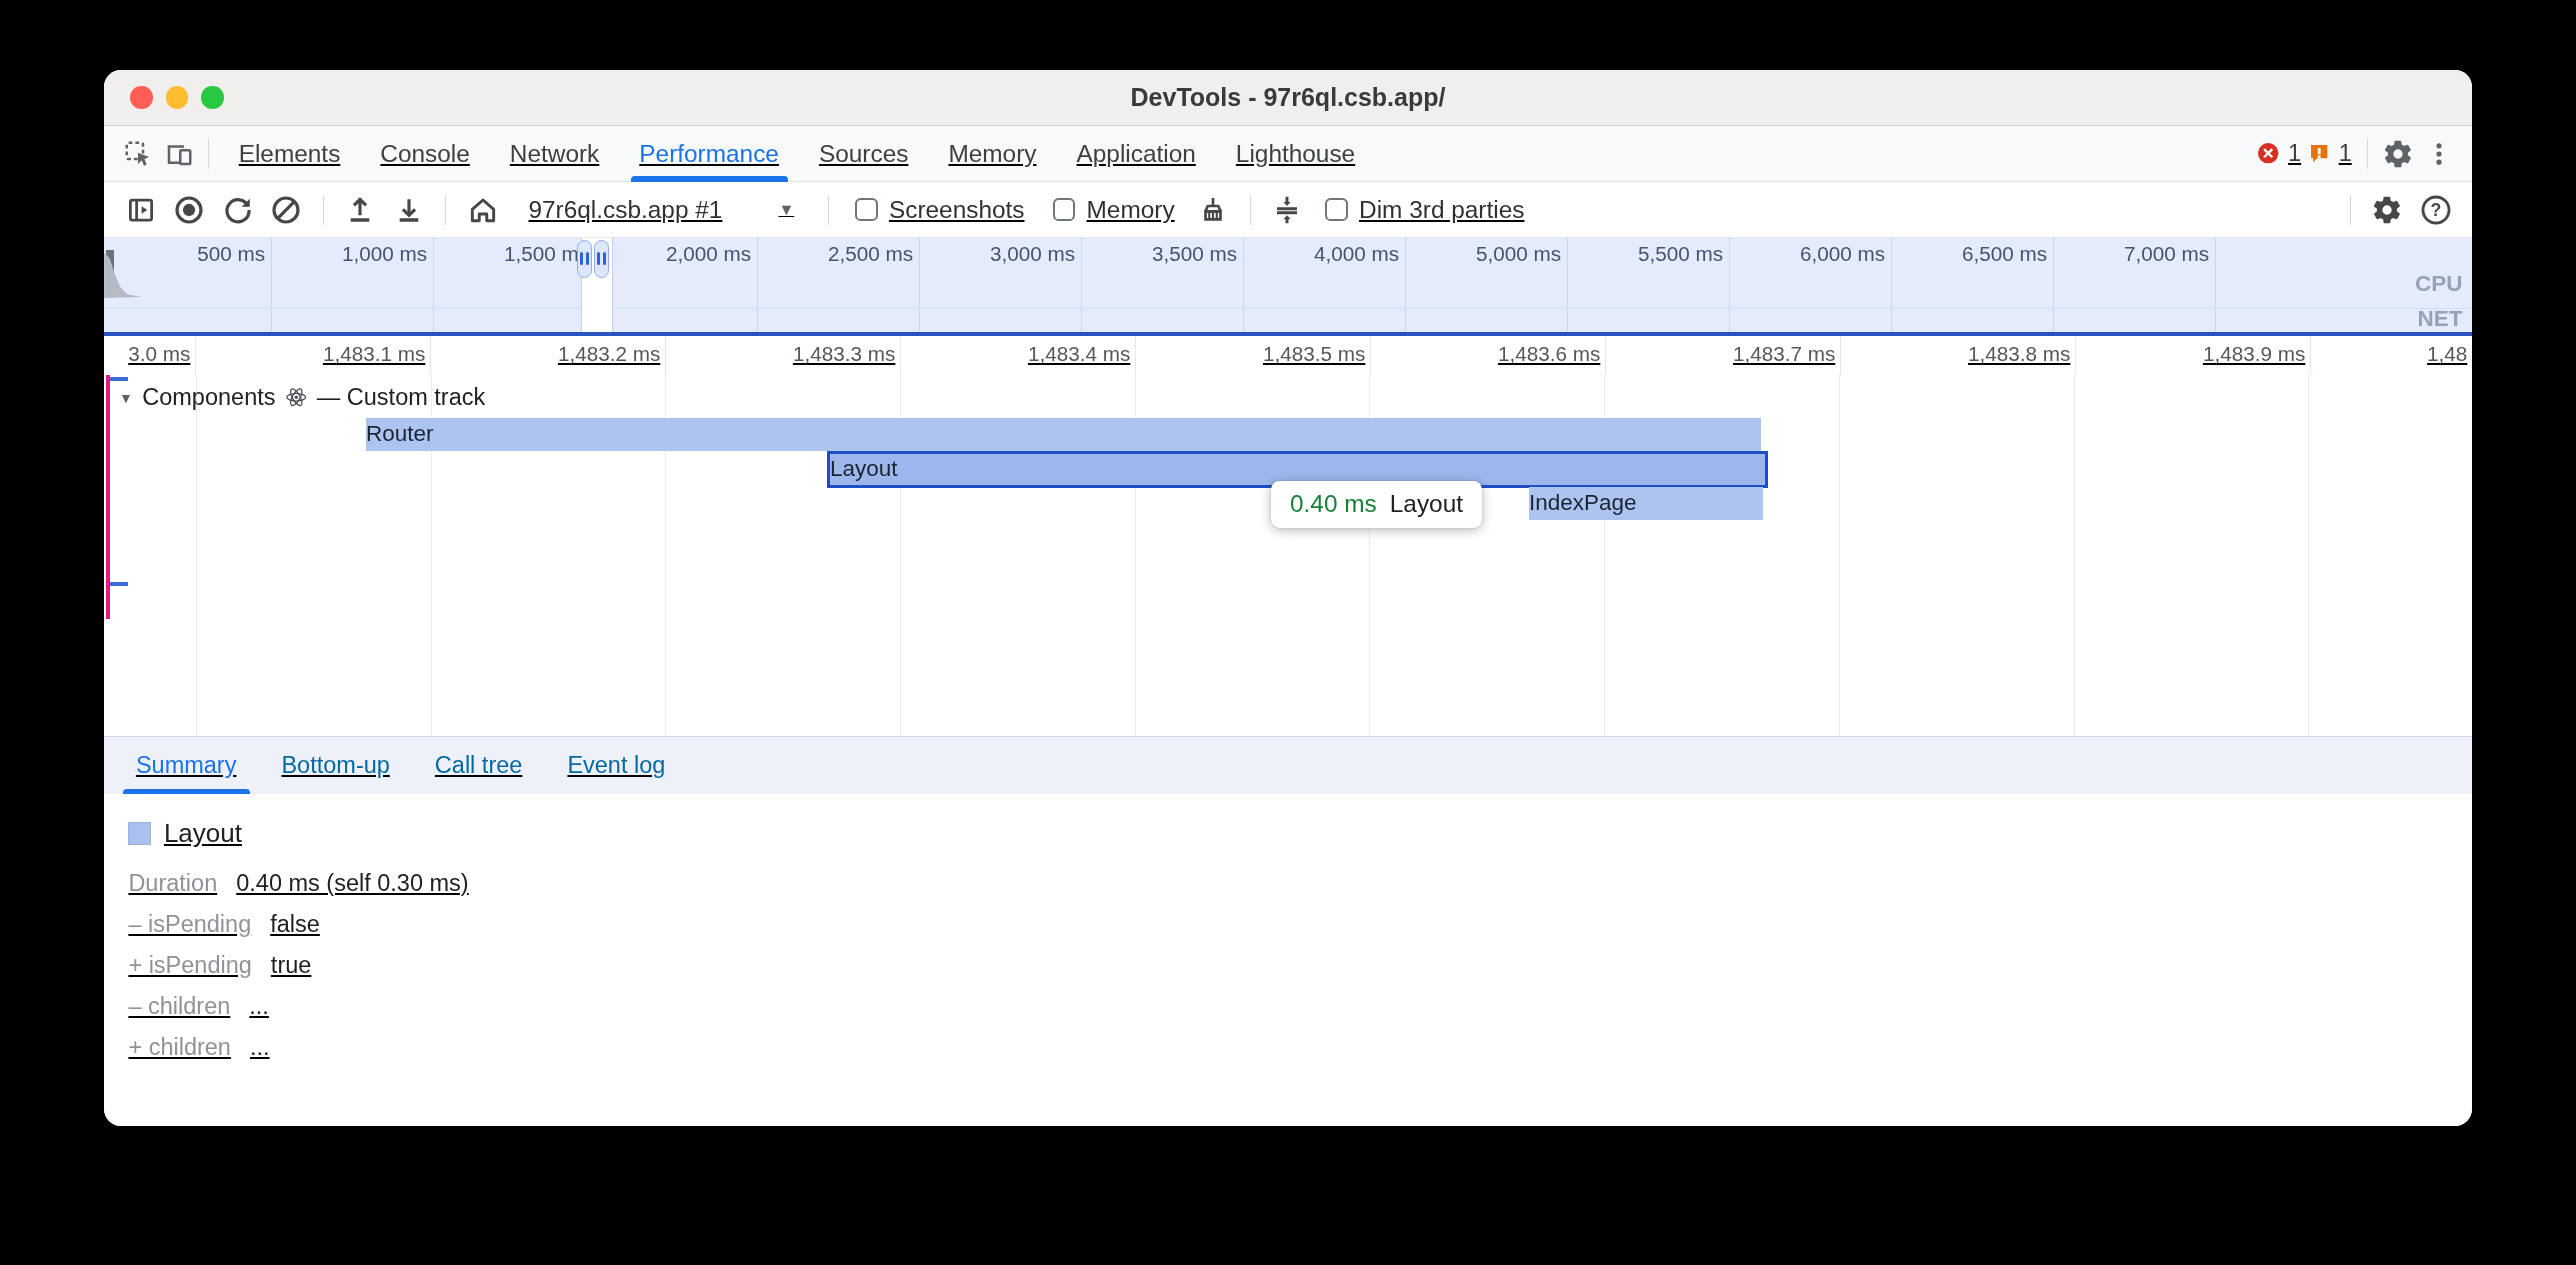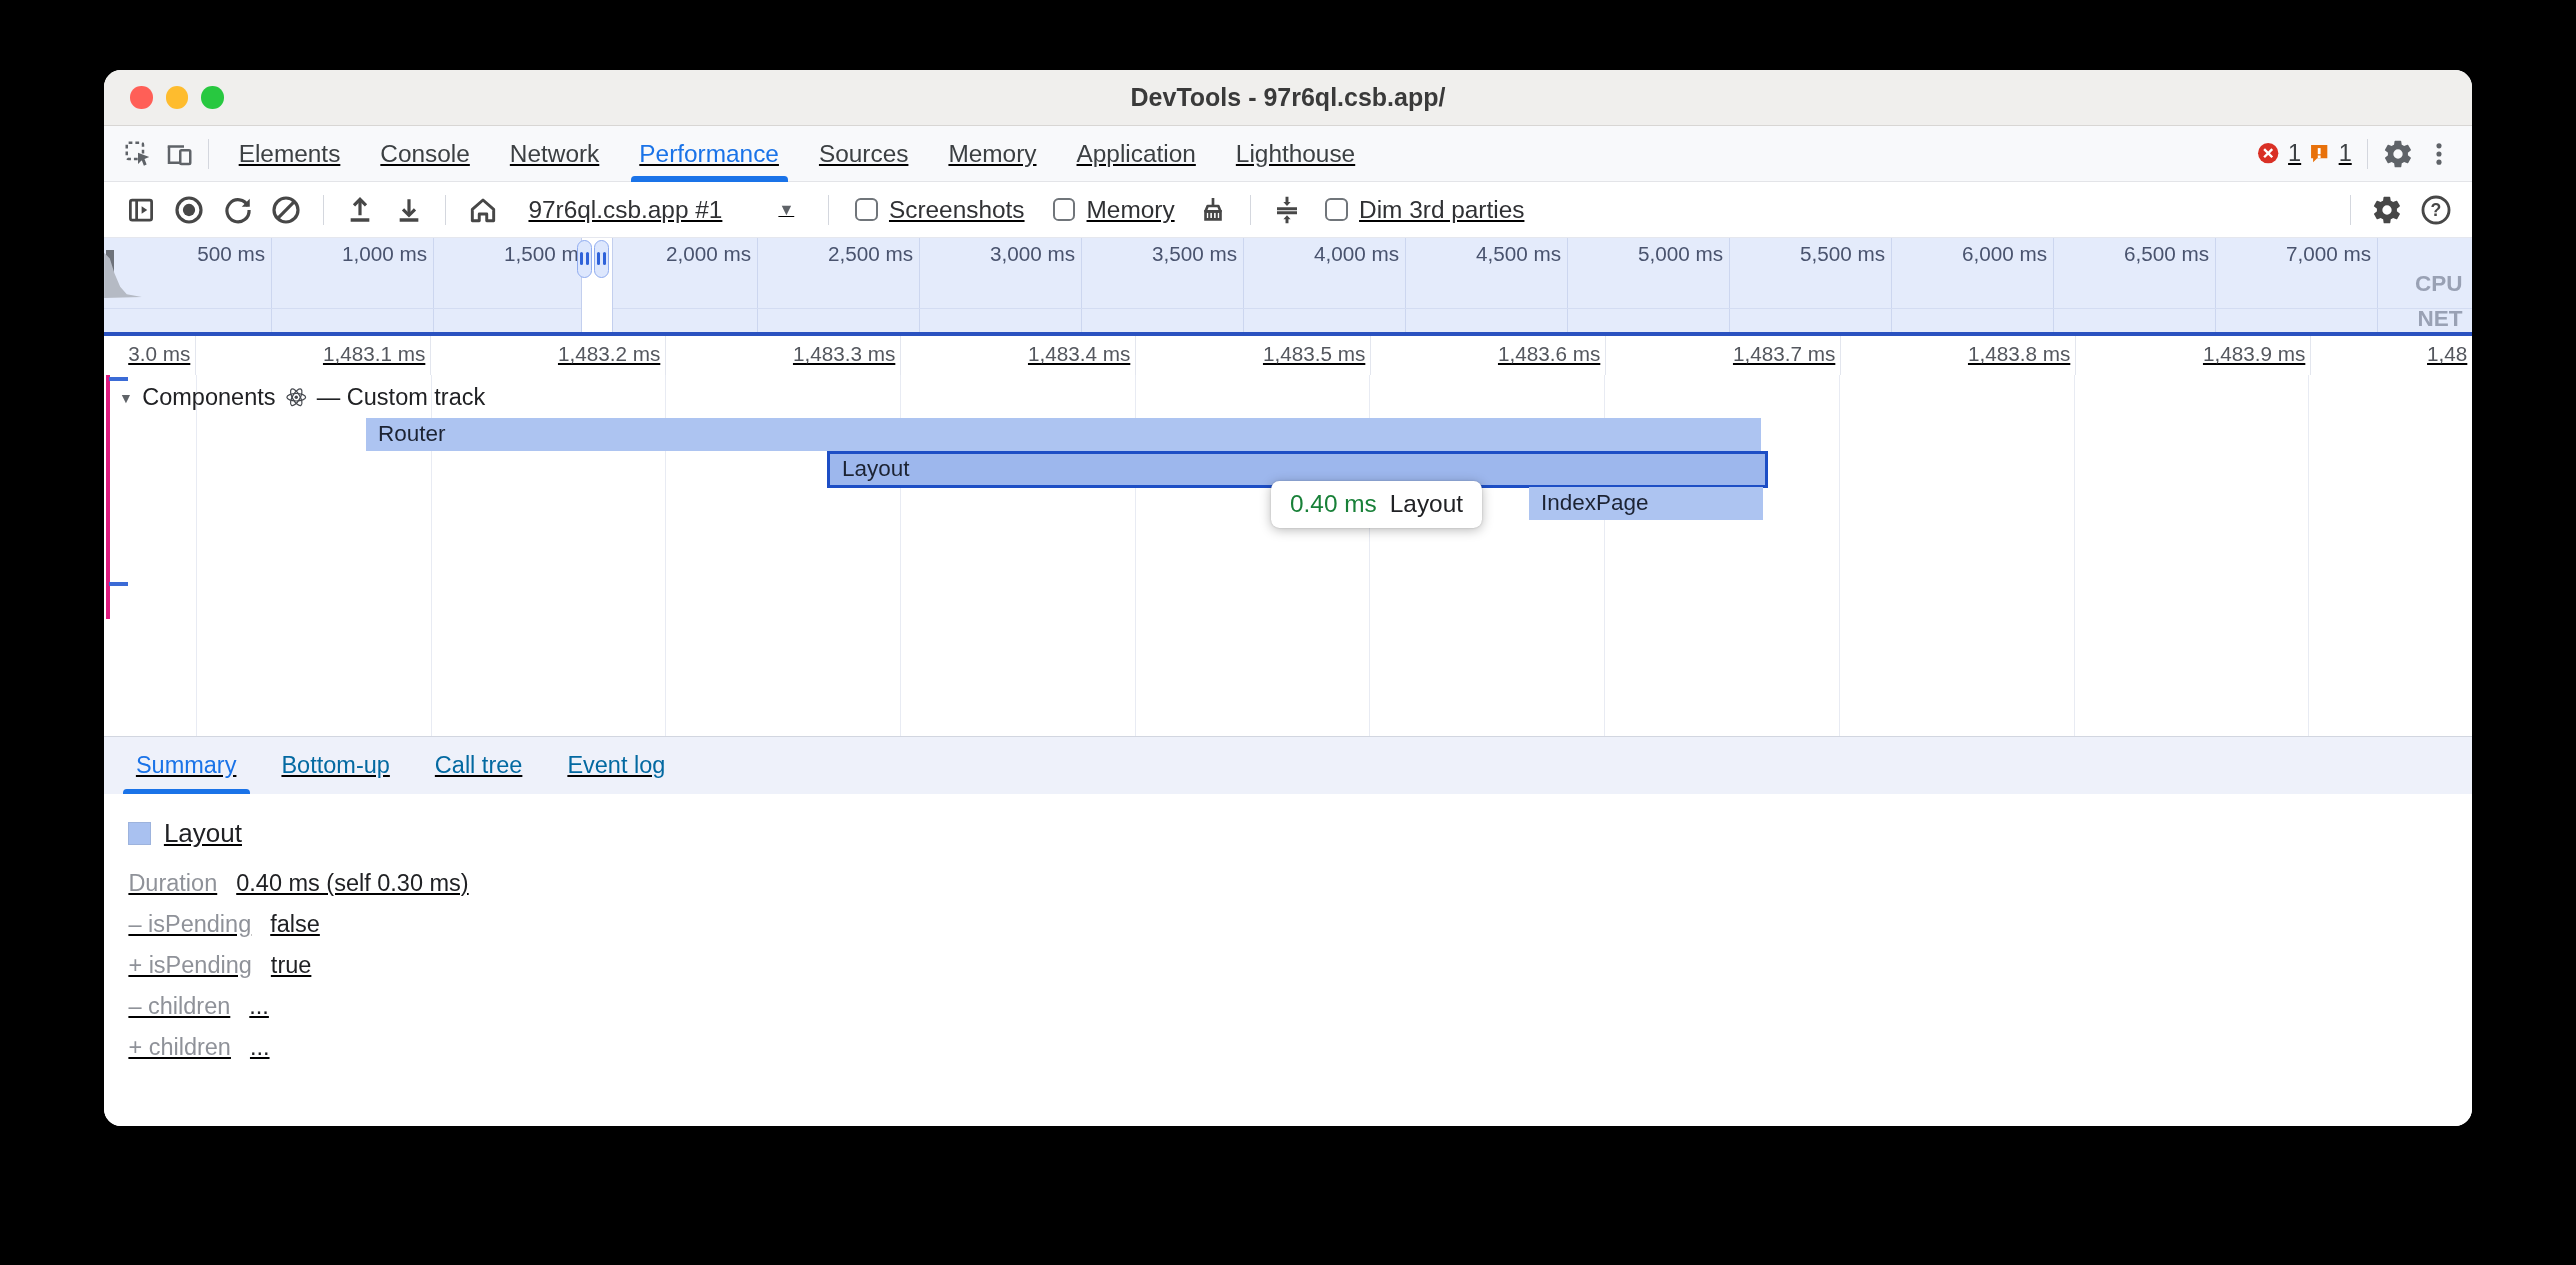--- a/index.html
+++ b/index.html
@@ -70,21 +70,21 @@
 
   
   .canvas { height:361px; background:#fff; position:relative; flex:0 0 auto; overflow:hidden; }
   .gridline { position:absolute; top:0; bottom:0; width:0.9px; background:#e8ebf3; }
   .track-marker { position:absolute; left:1.9px; top:0; width:3.8px; height:244px; background:#df1b7f; }
   .scroll-dash { position:absolute; left:4.7px; width:19px; height:4.7px; background:#3b6bd6; }
   .track-header { position:absolute; left:15px; top:9.4px; display:flex; align-items:center; gap:9.4px;
                   font-size:23.5px; color:#202124; }
   .disclose { font-size:14px; color:#5f6368; }
   .bar { position:absolute; height:33px; background:#adc4f1; font-size:22.5px; color:#1c2333;
-         display:flex; align-items:center; padding-left:12px; white-space:nowrap; overflow:hidden; }
+         display:flex; align-items:center; padding-left:0; white-space:nowrap; overflow:hidden; }
   .bar.selected { background:#9db7ed; border:3.8px solid #1d4ec5; }
   .tooltip { position:absolute; left:1167px; top:106px; background:#fff; border-radius:8.4px;
              box-shadow:0 1.9px 11.3px rgba(0,0,0,.28), 0 0 1.9px rgba(0,0,0,.2); padding:9.4px 19px;
              font-size:24.4px; display:flex; gap:13px; align-items:center; }
   .tooltip .dur { color:#188038; }
   .tooltip .lbl { color:#202124; }
 
   
   .bottom-tabs { height:58px; background:#eef1fa; border-top:0.9px solid #d2d6e0; display:flex;
                  align-items:center; padding:0 9.4px; flex:0 0 auto; }
@@ -271,21 +271,20 @@
   <div class="overview">
     <div class="ov-cells">
       <div class="ov-cell">500 ms</div>
       <div class="ov-cell">1,000 ms</div>
       <div class="ov-cell">1,500 ms</div>
       <div class="ov-cell">2,000 ms</div>
       <div class="ov-cell">2,500 ms</div>
       <div class="ov-cell">3,000 ms</div>
       <div class="ov-cell">3,500 ms</div>
       <div class="ov-cell">4,000 ms</div>
-      <div class="ov-cell">4,500 ms</div>
       <div class="ov-cell">5,000 ms</div>
       <div class="ov-cell">5,500 ms</div>
       <div class="ov-cell">6,000 ms</div>
       <div class="ov-cell">6,500 ms</div>
       <div class="ov-cell">7,000 ms</div>
     </div>
     <div class="ov-hline"></div>
     <div class="film-thumb"></div>
     <svg class="cpu-mountain" width="38" height="49" viewBox="0 0 40 52">
         <polygon points="0,52 0,4 6,10 11,26 17,40 24,48 40,51 0,52" fill="#b5bac4"></polygon>

